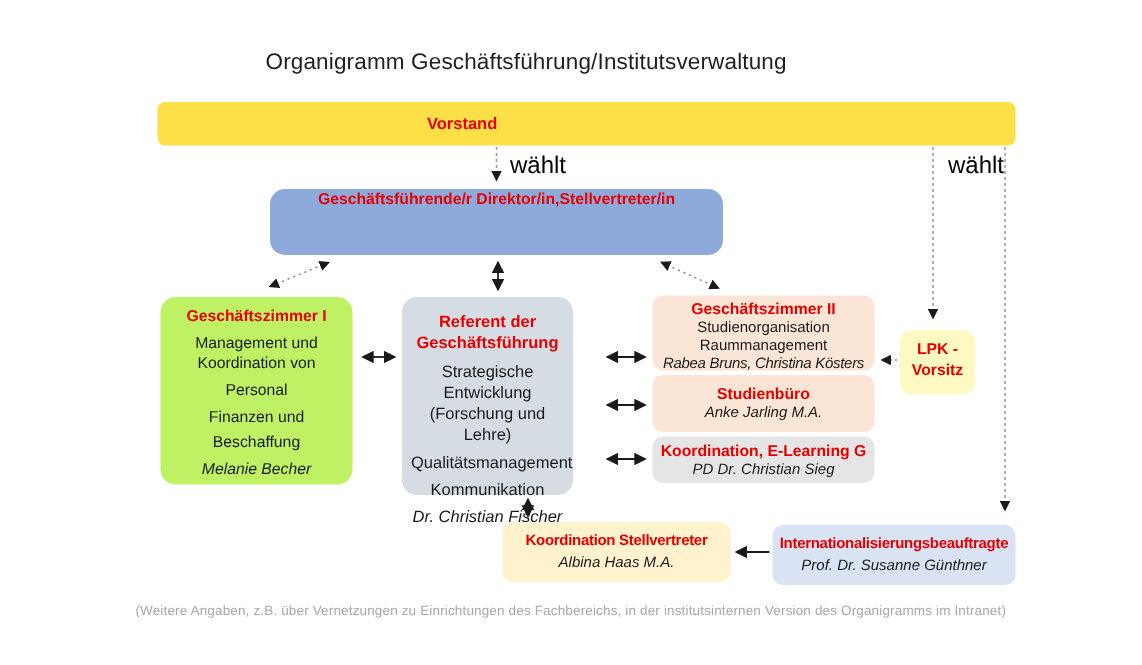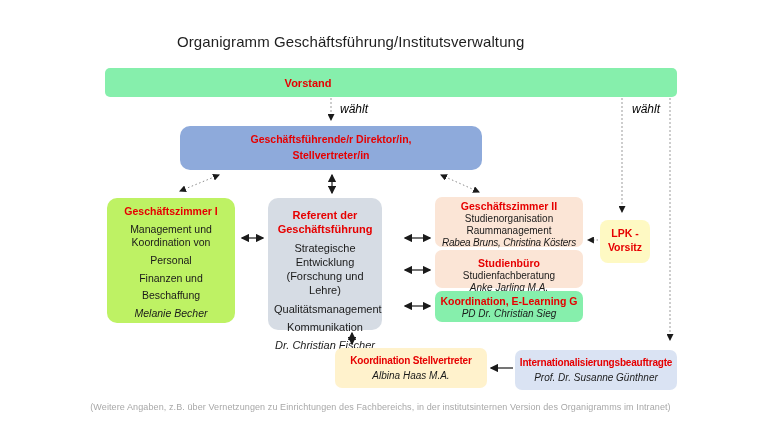--- a/index.html
+++ b/index.html
@@ -6,64 +6,64 @@
   .canvas {
     position:relative; width:761px; height:443px; background:#ffffff;
     font-family:"Liberation Sans", sans-serif; overflow:hidden;
   }
   .page-title {
     position:absolute; left:177px; top:33px;
     font-size:15px; color:#1f1f1f; letter-spacing:0.1px;
   }
   .bar {
     position:absolute; left:105px; top:68px; width:572px; height:29px;
-    background:#86efac; border-radius:5px;
+    background:#fde047; border-radius:5px;
   }
   .bar-label {
     position:absolute; left:35.5%; top:50%; transform:translate(-50%,-50%);
     color:#e60000; font-weight:bold; font-size:11px; white-space:nowrap;
   }
   .box {
     position:absolute; box-sizing:border-box; text-align:center;
     border-radius:10px; color:#1a1a1a;
   }
   .box p { margin:0; }
   .red { color:#e60000; font-weight:bold; }
   .it  { font-style:italic; }
 
   .direktor {
     left:180px; top:126px; width:302px; height:44px; background:#8eaadb;
-    display:flex; flex-direction:column; justify-content:center;
+    display:flex; flex-direction:row; justify-content:center;
     font-size:10.5px; line-height:1.5;
   }
   .gz1 {
     left:107px; top:198px; width:128px; height:125px; background:#bef264;
     padding:7px 4px 0; font-size:10.5px; line-height:1.3;
   }
   .gz1 p { margin-bottom:4px; }
   .referent {
     left:268px; top:198px; width:114px; height:132px; background:#d6dce4;
     padding:10px 6px 0; font-size:11px; line-height:1.3;
   }
   .referent p { margin-bottom:4px; }
   .compact { font-size:10px; line-height:1.2; }
   .compact .ttl { white-space:nowrap; font-size:10.5px; }
   .gz2          { left:435px; top:197px; width:148px; height:50px; background:#fbe5d6; padding-top:3px; border-radius:7px; }
   .studienbuero { left:435px; top:250px; width:148px; height:38px; background:#fbe5d6; padding-top:7px; border-radius:7px; }
-  .elearning    { left:435px; top:291px; width:148px; height:31px; background:#86efac; padding-top:4px; border-radius:7px; }
+  .elearning    { left:435px; top:291px; width:148px; height:31px; background:#e5e5e5; padding-top:4px; border-radius:7px; }
   .lpk {
     left:600px; top:220px; width:50px; height:43px; background:#fef9c3;
     padding-top:7px; font-size:10.5px; line-height:1.3; border-radius:8px;
   }
   .bottombox { height:40px; background:#fff2cc; padding-top:6px; font-size:10px; line-height:1.45; border-radius:7px; }
   .koordint { left:335px; top:348px; width:152px; }
   .intl     { left:515px; top:350px; width:162px; background:#dae3f3; }
   .nowrap { white-space:nowrap; letter-spacing:-0.2px;text-align:center; }
 
-  .waehlt { position:absolute; font-size:12px; color:#000;font-style:italic; }
+  .waehlt { position:absolute; font-size:16px; color:#000; }
   .waehlt-left  { left:340px; top:102px; }
   .waehlt-right { left:632px; top:102px; }
 
   .footnote {
     position:absolute; left:0; top:402px; width:761px; text-align:center;
     font-size:9px; color:#a8a8a8; letter-spacing:0.1px;
   }
   svg.arrows { position:absolute; left:0; top:0; pointer-events:none; }
 </style>
 </head>
@@ -104,21 +104,20 @@
 
   <div class="box gz2 compact">
     <p class="red ttl">Geschäftszimmer II</p>
     <p>Studienorganisation</p>
     <p>Raummanagement</p>
     <p class="it nowrap">Rabea Bruns, Christina Kösters</p>
   </div>
 
   <div class="box studienbuero compact">
     <p class="red ttl">Studienbüro</p>
-    <p>Studienfachberatung</p>
     <p class="it">Anke Jarling M.A.</p>
   </div>
 
   <div class="box elearning compact">
     <p class="red ttl">Koordination, E-Learning G</p>
     <p class="it">PD Dr. Christian Sieg</p>
   </div>
 
   <div class="box lpk">
     <p class="red">LPK - Vorsitz</p>

